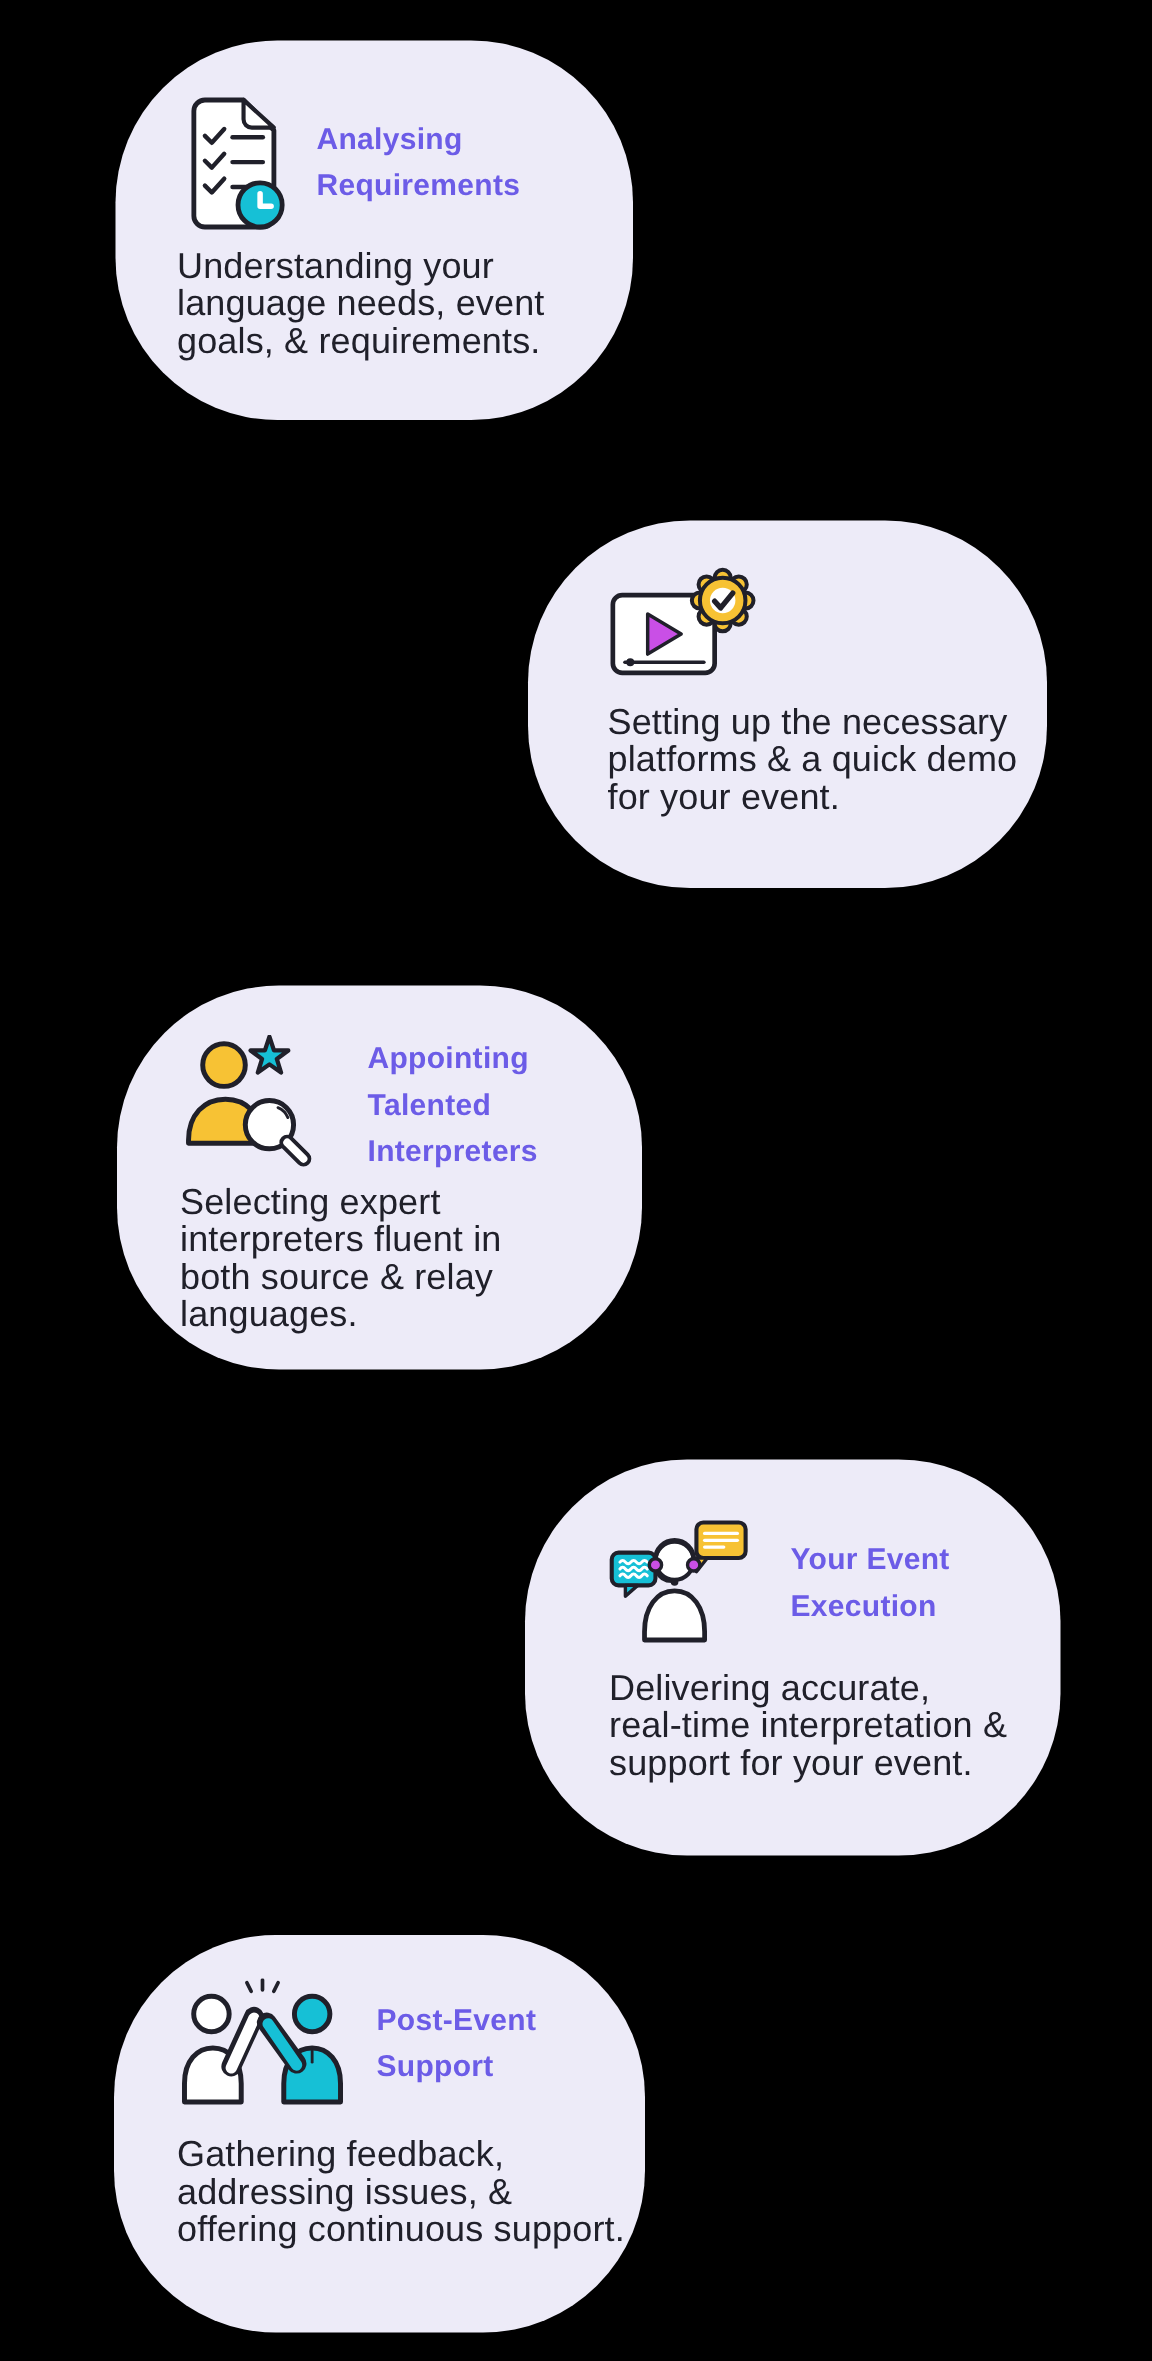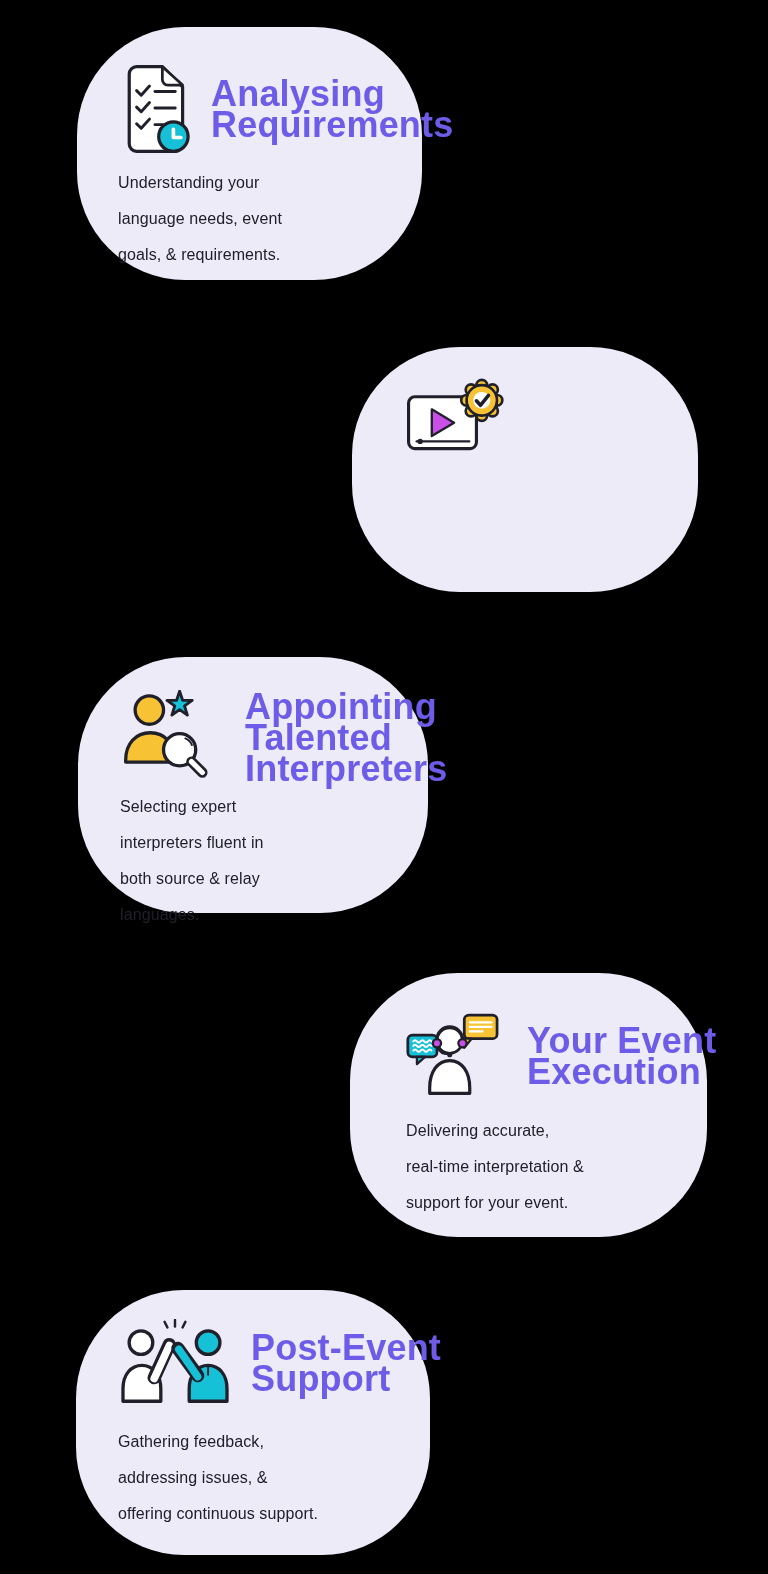--- a/index.html
+++ b/index.html
@@ -22,25 +22,25 @@
     display:flex;flex-direction:column;
   }
   .card--1{left:77px;top:27px;width:345px;height:253px;padding:36px 26px 0 41px}
   .card--2{left:352px;top:347px;width:346px;height:245px;padding:30px 22px 0 53px}
   .card--3{left:78px;top:657px;width:350px;height:256px;padding:33px 20px 0 42px}
   .card--4{left:350px;top:973px;width:357px;height:264px;padding:40px 22px 0 56px}
   .card--5{left:76px;top:1290px;width:354px;height:265px;padding:29px 20px 12px 42px}
   .card-head{display:flex;align-items:center;gap:19px}
   .icon{flex:none;display:block;line-height:0}
   .card-title{
-    font-size:36px;line-height:31px;font-weight:700;color:var(--accent);
+    font-size:20px;line-height:31px;font-weight:700;color:var(--accent);
     white-space:pre-line;width:max-content;flex:none;letter-spacing:.2px;
   }
   .card-desc{
-    margin-top:10px;font-size:16px;line-height:36px;font-weight:400;color:var(--ink);
+    margin-top:10px;font-size:24px;line-height:25px;font-weight:400;color:var(--ink);
     white-space:pre-line;width:max-content;letter-spacing:.1px;
   }
   .card--2 .card-desc{margin-top:6px}
   .card--3 .card-desc{margin-top:4px}
   .card--4 .card-desc{margin-top:14px}
   .card--5 .card-desc{margin-top:18px}
   
   .f-white{fill:#ffffff}.f-teal{fill:var(--teal)}.f-yellow{fill:var(--yellow)}
   .f-magenta{fill:var(--magenta)}.f-dark{fill:var(--ink)}.f-none{fill:none}
   .s-dark{stroke:var(--ink);stroke-linecap:round;stroke-linejoin:round}
@@ -95,20 +95,23 @@
             <circle class="f-yellow s-dark" stroke-width="3" cx="86" cy="9" r="6"></circle>
             <circle class="f-yellow s-dark" stroke-width="3" cx="98" cy="14" r="6"></circle>
             <circle class="f-yellow s-dark" stroke-width="3" cx="86" cy="26" r="17"></circle>
             <circle class="f-yellow s-none" cx="86" cy="26" r="15"></circle>
             <circle class="f-white s-none" cx="86" cy="26" r="9.5"></circle>
             <path class="f-none s-dark" stroke-width="4" d="M80 26.5 l4.5 5 l9 -11"></path>
           </g>
         </svg>
       </span>
     </div>
+    <p class="card-desc">Setting up the necessary
+platforms &amp; a quick demo
+for your event.</p>
   </div>
 
   <div class="card card--3">
     <div class="card-head">
       <span class="icon">
         <svg width="106" height="95" viewBox="0 0 112 100" aria-hidden="true">
           <circle class="f-yellow s-dark" stroke-width="3.5" cx="31" cy="21" r="15"></circle>
           <path class="f-yellow s-dark" stroke-width="3.5" d="M6 76 v-2 c0 -18 11 -29 26 -29 s26 11 26 29 v2 z"></path>
           <path class="f-teal s-dark" stroke-width="3" d="M63 1 L66.2 10.6 L76.3 10.7 L68.2 16.7 L71.2 26.3 L63 20.5 L54.8 26.3 L57.8 16.7 L49.7 10.7 L59.8 10.6 Z"></path>
           <circle class="f-white s-dark" stroke-width="3.5" cx="63" cy="63" r="17"></circle>

